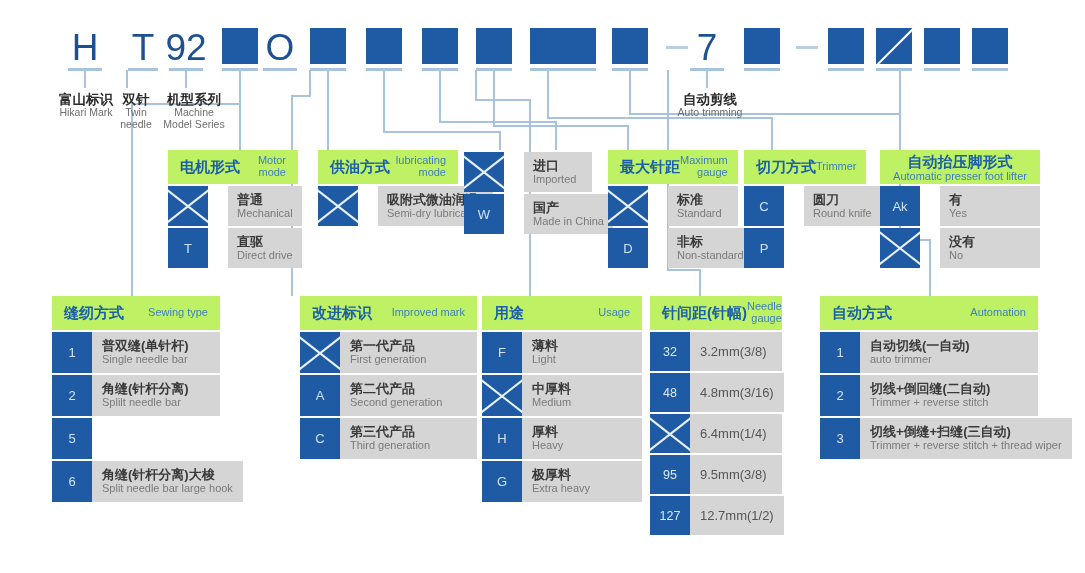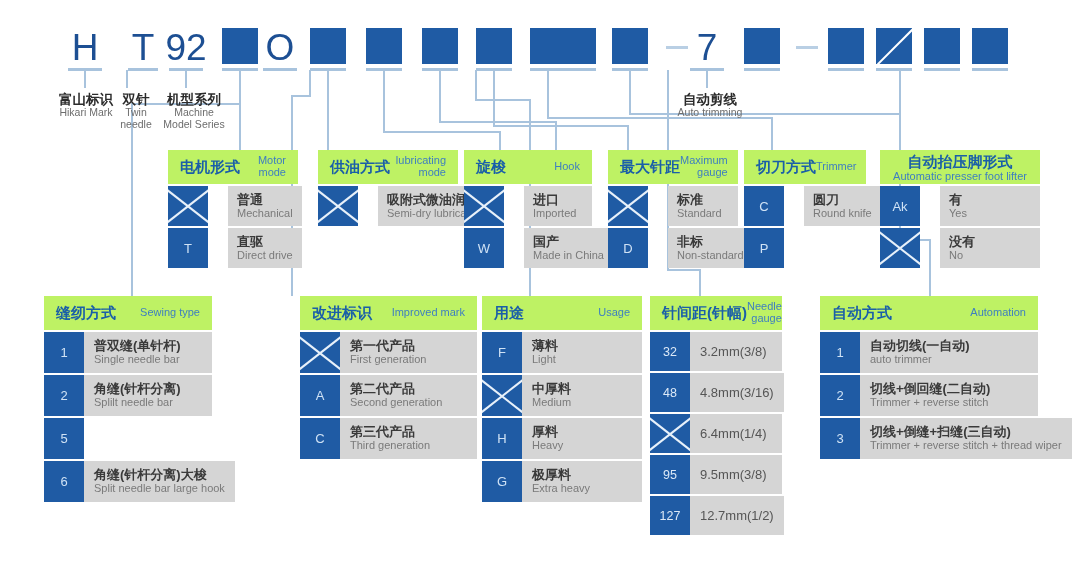--- a/index.html
+++ b/index.html
@@ -215,24 +215,20 @@
         </div>
         <div class="prow">
           <div class="pcode x"></div>
           <div class="pbody">
             <div class="zh">吸附式微油润滑</div>
             <div class="en">Semi-dry lubrication</div>
           </div>
         </div>
       </div>
       <div class="panel mid" style="left: 464px; top: 150px; width: 128px;">
-        <div class="phead">
-          <span class="zh">旋梭</span>
-          <span class="en">Hook</span>
-        </div>
         <div class="prow">
           <div class="pcode x"></div>
           <div class="pbody">
             <div class="zh">进口</div>
             <div class="en">Imported</div>
           </div>
         </div>
         <div class="prow">
           <div class="pcode">W</div>
           <div class="pbody">
@@ -294,21 +290,21 @@
           <div class="pcode x"></div>
           <div class="pbody">
             <div class="zh">没有</div>
             <div class="en">No</div>
           </div>
         </div>
       </div>
     </div>
 
   <div id="botpanels">
-      <div class="panel bot" style="left: 44px; top: 296px; width: 168px;">
+      <div class="panel bot" style="left: 52px; top: 296px; width: 168px;">
         <div class="phead">
           <span class="zh">缝纫方式</span>
           <span class="en">Sewing type</span>
         </div>
         <div class="prow">
           <div class="pcode">1</div>
           <div class="pbody">
             <div class="zh">普双缝(单针杆)</div>
             <div class="en">Single needle bar</div>
           </div>

